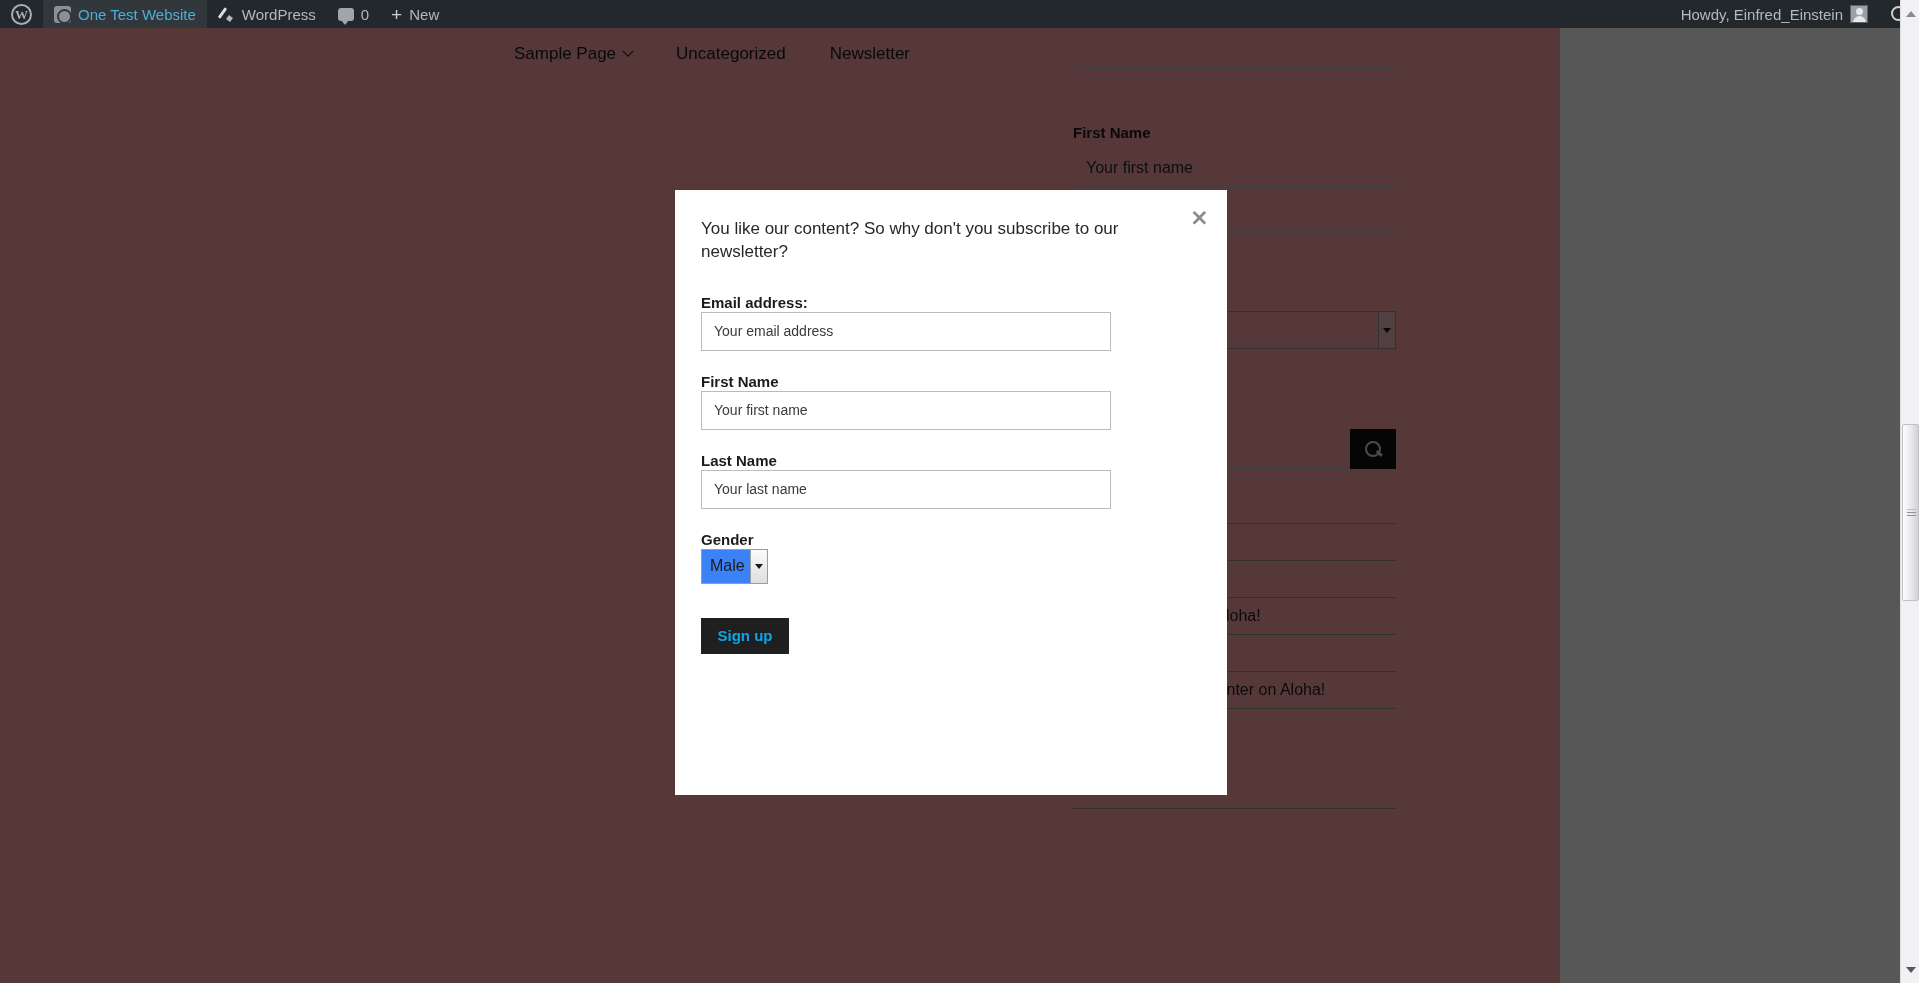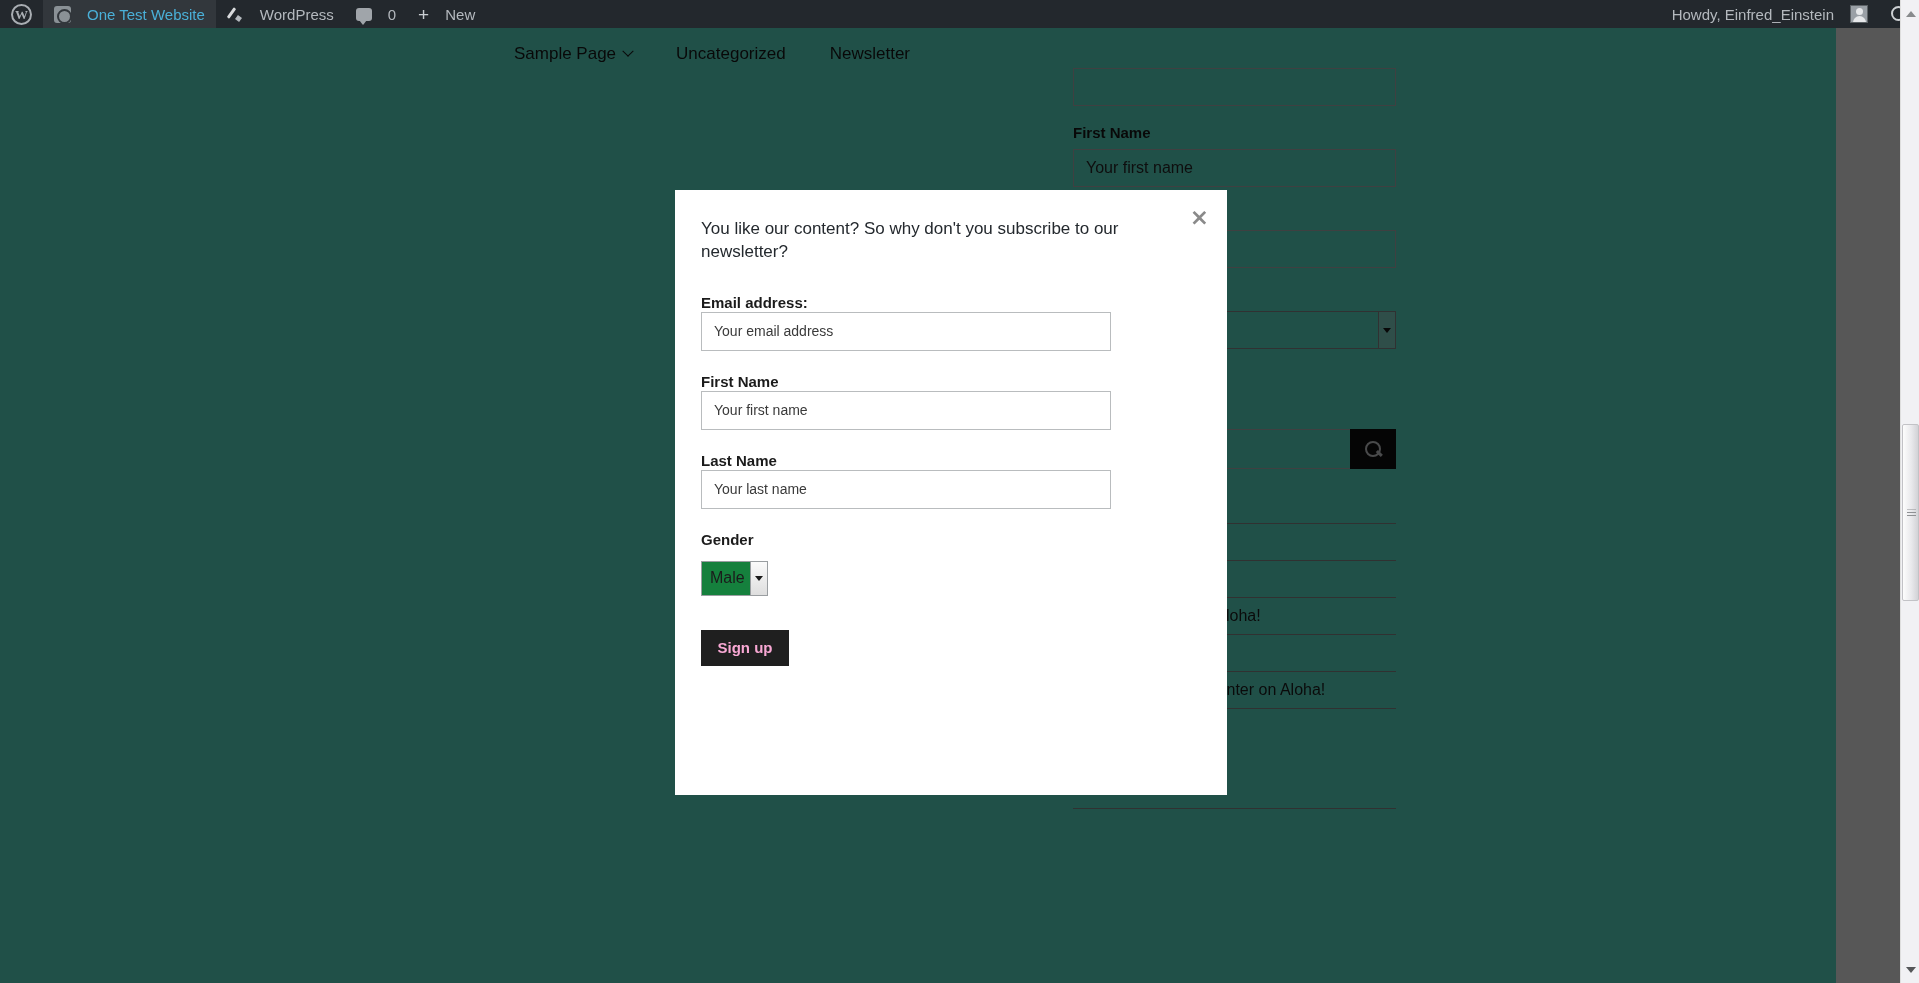--- a/index.html
+++ b/index.html
@@ -29,21 +29,21 @@
     background: #23282d;
     color: #eeeeee;
     display: flex;
     align-items: stretch;
     font-size: 15px;
     z-index: 60;
   }
   .ab-item {
     display: flex;
     align-items: center;
-    gap: 16px;
+    gap: 7px;
     padding: 0 11px;
     color: #b4b9be;
     white-space: nowrap;
     cursor: pointer;
   }
   .ab-item.site {
     background: #32373c;
     color: #4ab0d8;
   }
   .ab-item.site .ab-label { color: #4ab0d8; }
@@ -169,23 +169,23 @@
     left: 12px; top: 12px;
     width: 6px; height: 2px;
     background: #cdd1d4;
     transform: rotate(45deg);
   }
 
   
   #site {
     position: absolute;
     top: 28px; left: 0;
-    width: 1836px;
+    width: 1560px;
     height: 955px;
-    background: #5eead4;
+    background: #fca5a5;
     overflow: hidden;
   }
 
   #sitenav {
     position: absolute;
     top: 0; left: 0;
     width: 1900px;
     height: 52px;
     display: flex;
     align-items: center;
@@ -374,44 +374,44 @@
     color: #2b2b2b;
     margin: 0 0 22px 0;
     outline: none;
   }
   .m-input::placeholder { color: #3a3a3a; opacity: 1; }
   .m-select {
     position: relative;
     width: 67px;
     height: 35px;
     border: 1px solid #9a9ea1;
-    background: #15803d;
+    background: #3b82f6;
     display: flex;
     align-items: center;
-    margin: 12px 0 34px 0;
+    margin: 0 0 34px 0;
     cursor: pointer;
   }
   .m-select .val {
     padding-left: 8px;
     font-size: 16px;
     color: #1b1b1b;
   }
   .m-select .arrowbox {
     position: absolute;
     right: 0; top: 0; bottom: 0;
     width: 17px;
     border-left: 1px solid #9a9ea1;
     background: linear-gradient(#fbfbfb,#dedede);
     display: flex; align-items: center; justify-content: center;
   }
   .m-signup {
     width: 88px;
     height: 36px;
     background: #1f1f1f;
-    color: #f9a8d4;
+    color: #0ea5e9;
     border: none;
     font-size: 15px;
     font-weight: bold;
     font-family: "Liberation Sans", sans-serif;
     cursor: pointer;
   }
 
   
   #scrollbar {
     position: absolute;

